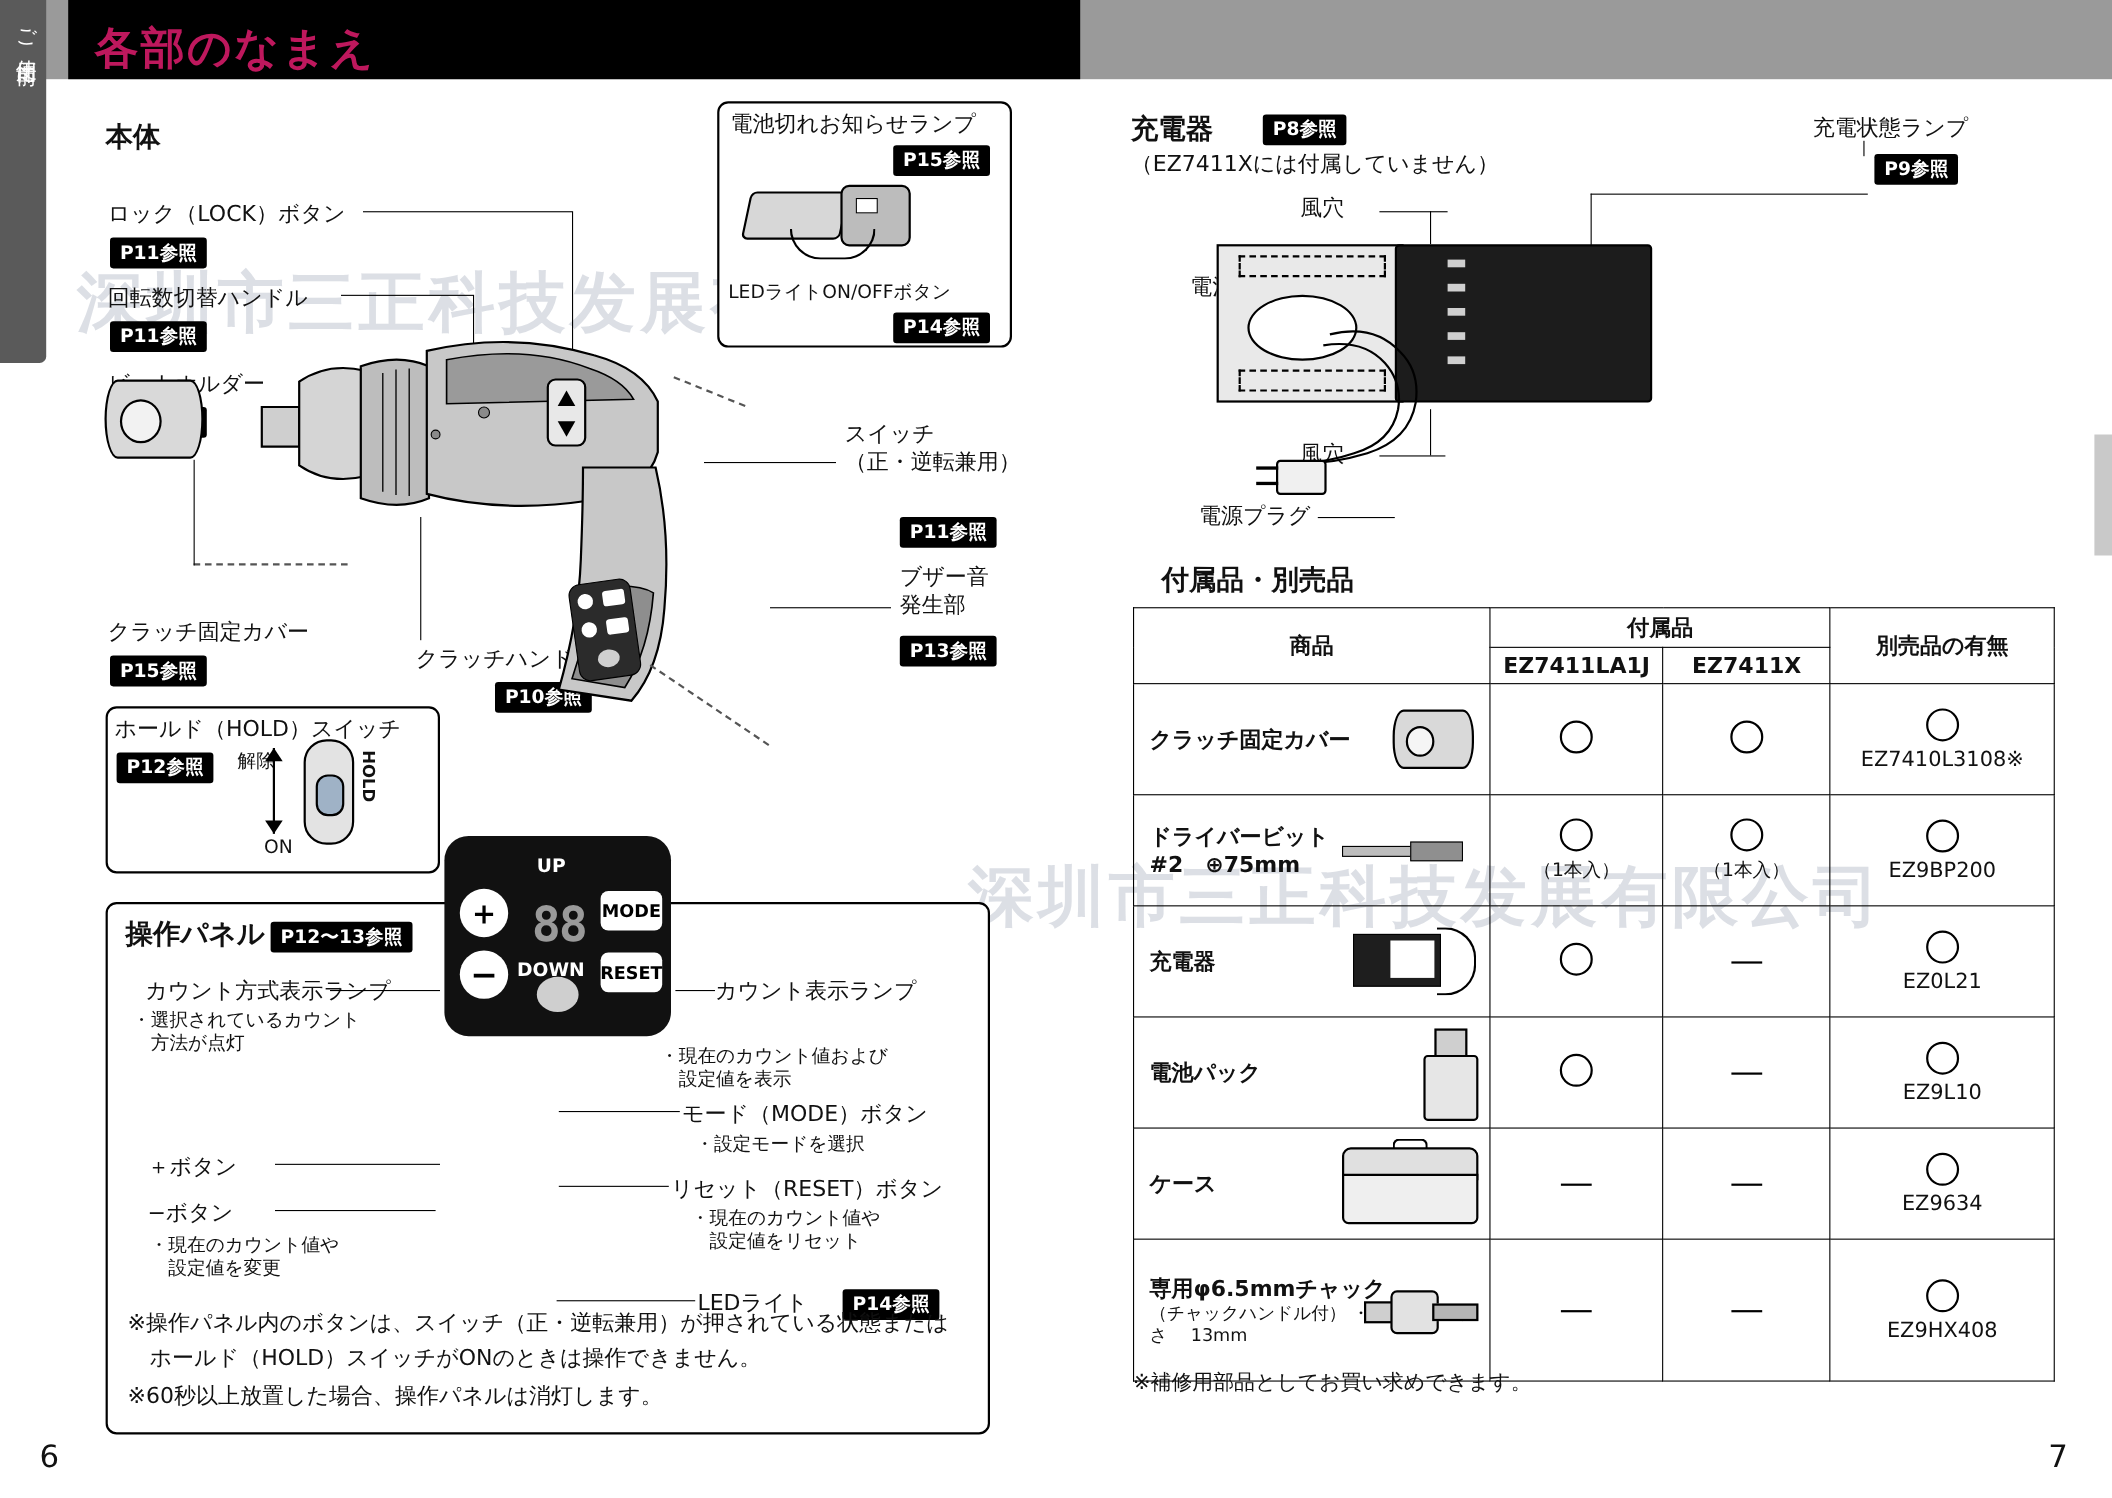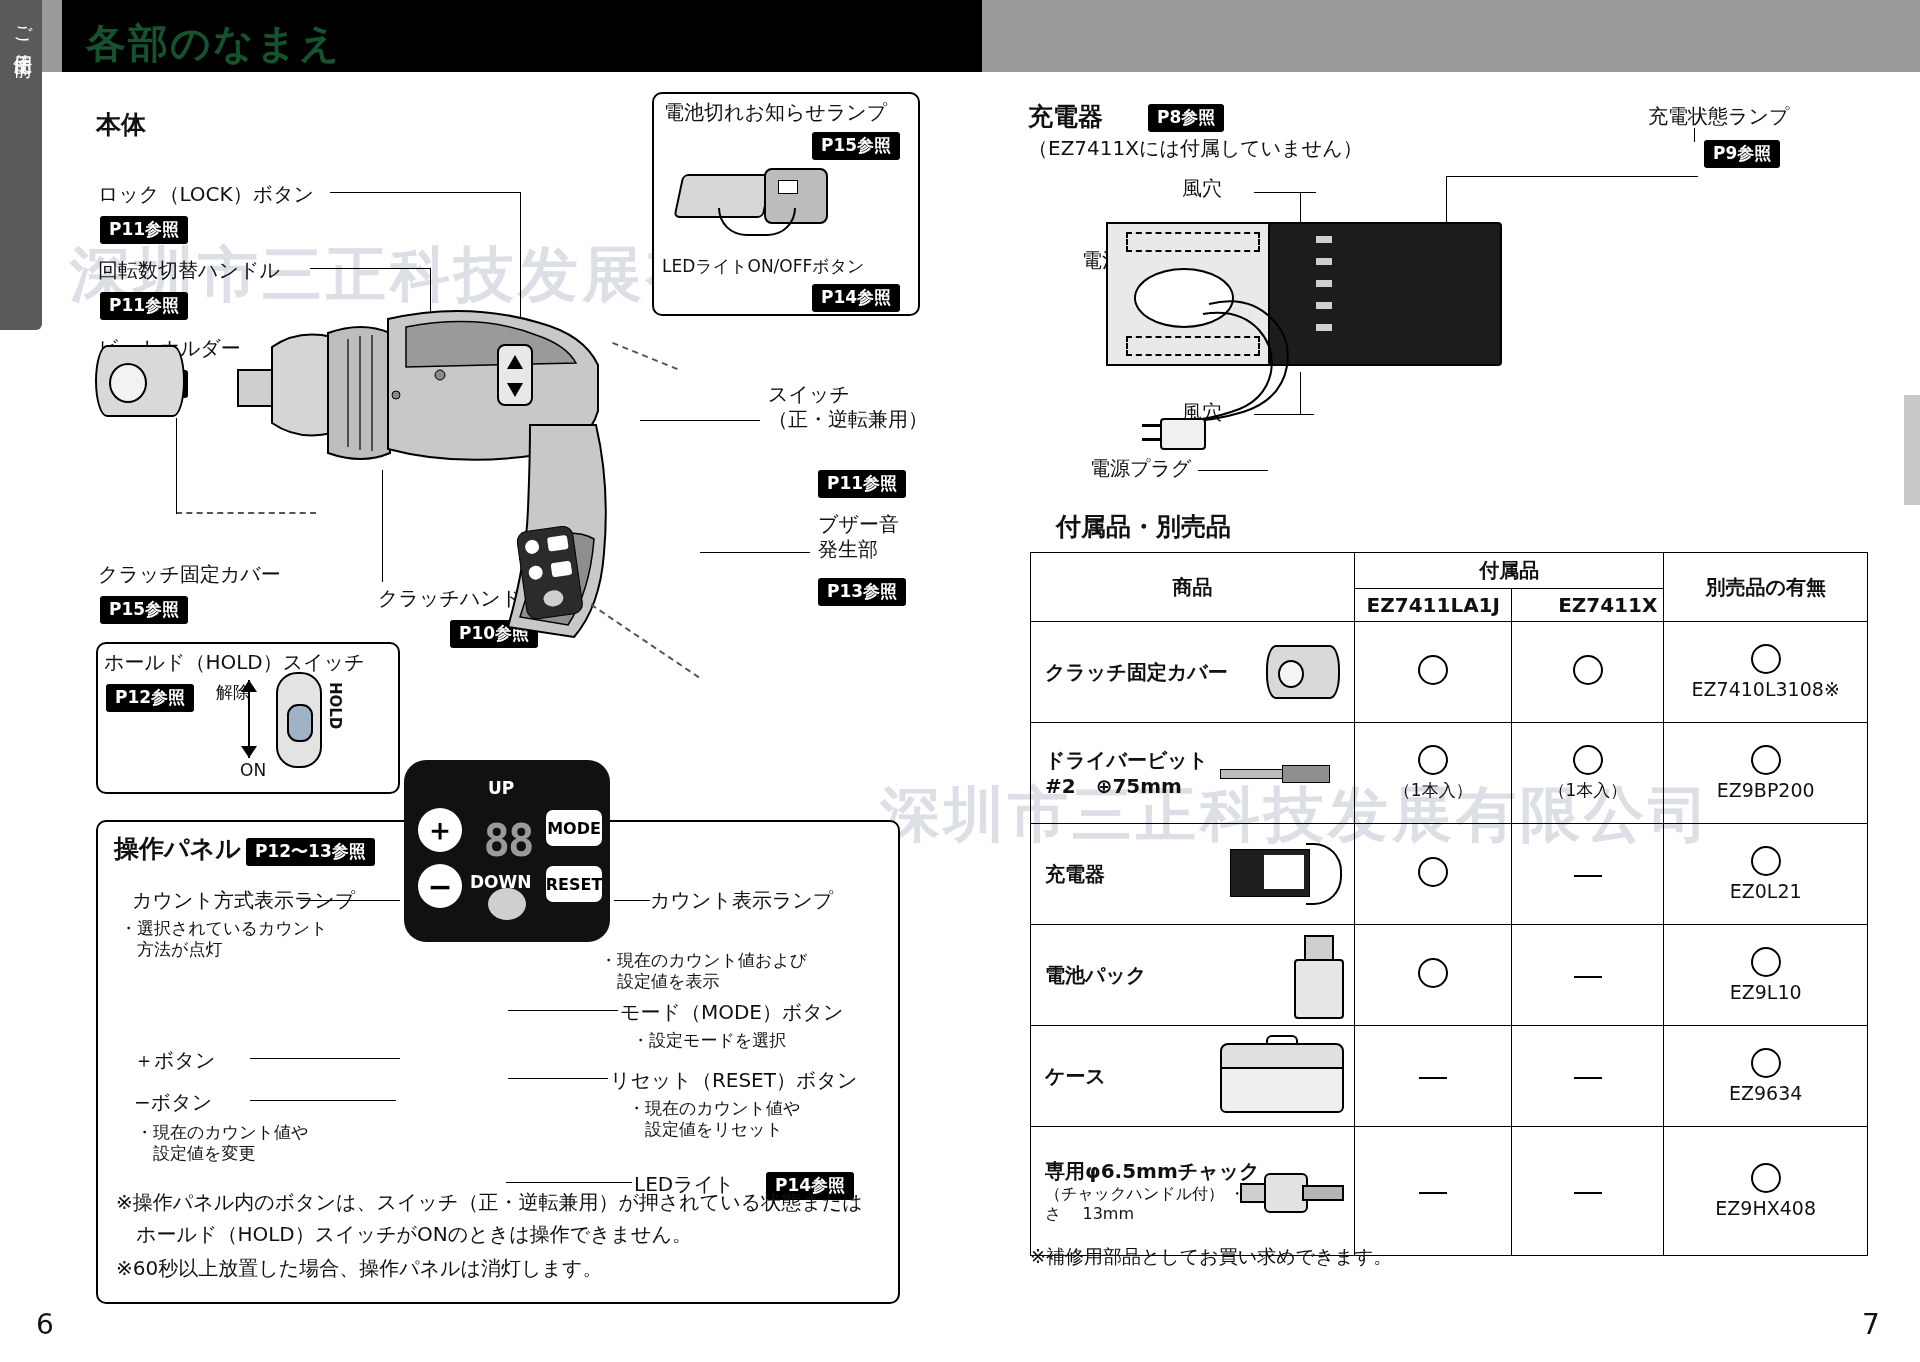--- a/index.html
+++ b/index.html
@@ -17,21 +17,21 @@
   .header-bar{
     position:absolute;left:0;top:0;width:1920px;height:72px;
     background:#9a9a9a;
   }
   .header-title-box{
     position:absolute;left:62px;top:0;width:920px;height:72px;
     background:#000000;
   }
   .header-title{
     position:absolute;left:86px;top:16px;
-    color:#14532d;font-size:40px;font-weight:bold;letter-spacing:2px;
+    color:#be185d;font-size:40px;font-weight:bold;letter-spacing:2px;
   }
   
   .side-tab{
     position:absolute;left:0;top:0;width:42px;height:330px;
     background:#5a5a5a;border-radius:0 0 6px 0;
   }
   .side-tab-v{
     position:absolute;left:8px;top:14px;width:26px;
     color:#ffffff;font-size:19px;line-height:1.15;
     writing-mode:vertical-rl;text-orientation:upright;letter-spacing:3px;
@@ -451,21 +451,21 @@
 
   <table class="acc">
     <thead>
       <tr>
         <th rowspan="2" style="width:348px;">商品</th>
         <th colspan="2">付属品</th>
         <th rowspan="2" style="width:198px;">別売品の有無</th>
       </tr>
       <tr>
         <th style="width:146px;">EZ7411LA1J</th>
-        <th style="width:146px;text-align:right;">EZ7411X</th>
+        <th style="width:146px;">EZ7411X</th>
       </tr>
     </thead>
     <tbody>
 
       <tr>
         <td class="prodcell">
           <div class="prodname">クラッチ固定カバー</div>
           <div class="thumb">
               <div class="t-cover"></div>
             </div>

